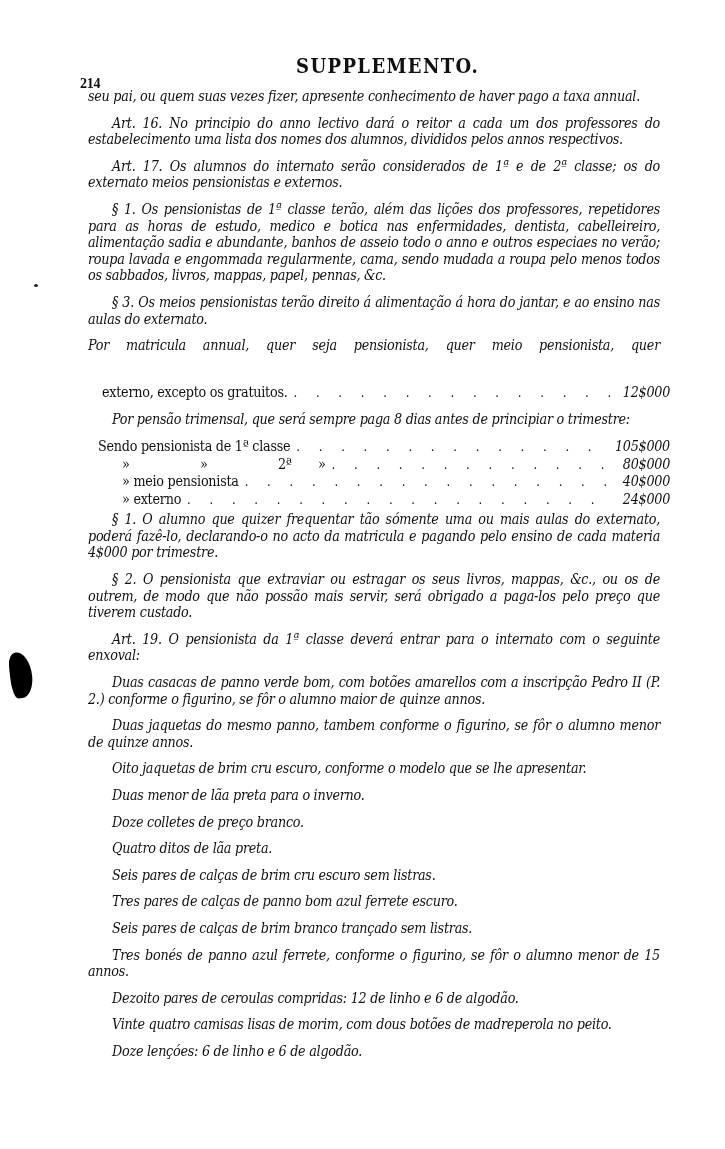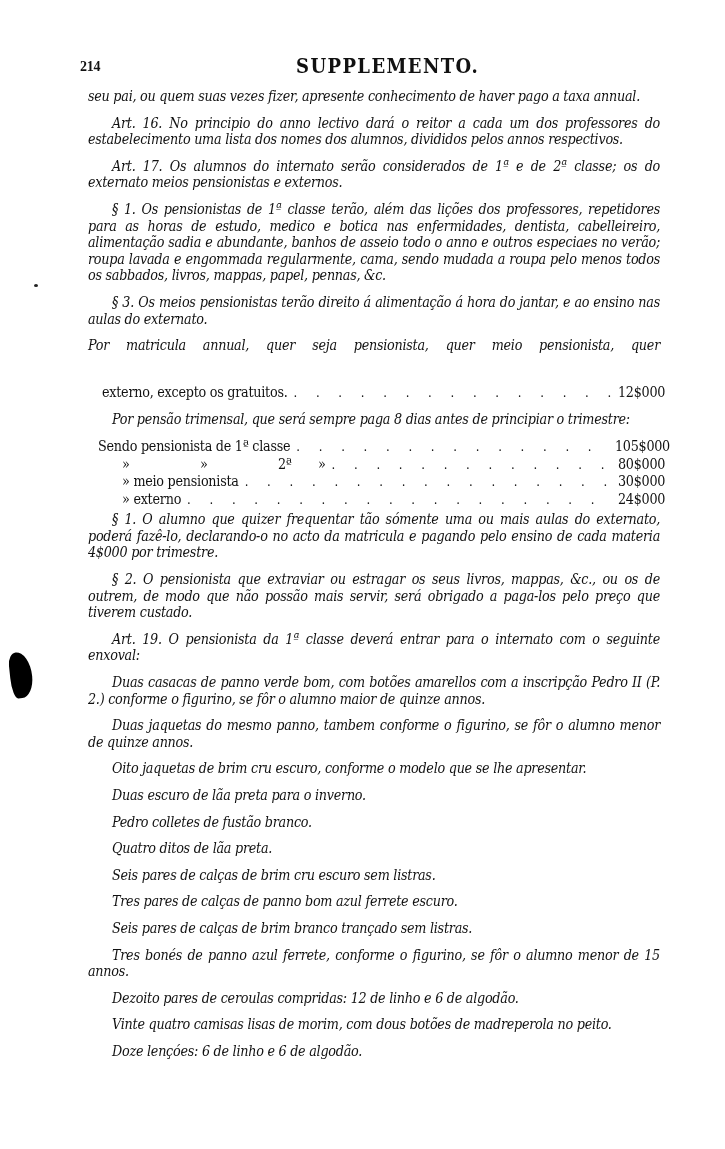--- a/index.html
+++ b/index.html
@@ -11,40 +11,40 @@
     .page {
       position: absolute; left: 78px; top: 58px; width: 592px;
       font-size: 14.2px; line-height: 16.6px;
       letter-spacing: -0.25px;
       font-stretch: condensed;
     }
     .head {
       position: relative; height: 20px; margin-bottom: 0px;
     }
     .pagenum {
-      position: absolute; left: 2px; top: 1px; font-weight: bold; font-size: 14px;
+      position: absolute; left: 2px; top: 18px; font-weight: bold; font-size: 14px;
       font-family: "Liberation Serif", serif;
     }
     .running {
       position: absolute; left: 218px; top: 0px; font-weight: bold; font-size: 20px;
       letter-spacing: 1.4px; font-family: "DejaVu Serif", serif;
     }
     p { margin: 10px; text-align: justify; text-align-last: left; font-style: italic; }
     .ind { text-indent: 24px; }
     .item { text-indent: 24px; }
     .justify-last { text-align-last: justify; }
     .fee {
       display: flex; align-items: baseline; white-space: nowrap;
     }
     .fee .lbl { flex: 0 0 auto; }
     .fee .dots {
       flex: 1 1 auto; overflow: hidden; margin: 0 6px; letter-spacing: 7.5px;
       color: #111; font-size: 13px;
     }
-    .fee .amt { flex: 0 0 auto; text-align: left; min-width: 52px; }
+    .fee .amt { flex: 0 0 auto; text-align: right; min-width: 52px; font-style: italic; }
     .fee.sub { padding-left: 24px; margin-top: 30px; }
     .ditto1 { display: inline-block; width: 78px; }
     .ditto2 { display: inline-block; width: 40px; }
     .tbl { margin-top: 10px; margin-left: 20px; }
     .mark {
       position: absolute; left: 10px; top: 652px; width: 22px; height: 46px;
       background: #000; border-radius: 40% 70% 60% 30% / 30% 60% 50% 50%;
       transform: rotate(-6deg);
     }
     .speck { position: absolute; background: #222; border-radius: 50%; }
@@ -90,42 +90,42 @@
       </span>
       <span class="dots">. . . . . . . . . . . . . . . . . . . . . . . . . . . . . . .</span>
       <span class="amt">80$000</span>
     </div>
     <div class="fee">
       <span class="lbl" style="padding-left:24px;">
         <span>»</span>
         <span>meio pensionista</span>
       </span>
       <span class="dots">. . . . . . . . . . . . . . . . . . . . . . . . . . . . . . .</span>
-      <span class="amt">30$000</span>
+      <span class="amt">40$000</span>
     </div>
     <div class="fee">
       <span class="lbl" style="padding-left:24px;">
         <span>»</span>
         <span>externo</span>
       </span>
       <span class="dots">. . . . . . . . . . . . . . . . . . . . . . . . . . . . . . .</span>
       <span class="amt">24$000</span>
     </div>
   </div>
 
   <p class="ind" style="margin-top:3px;">§ 1. O alumno que quizer frequentar tão sómente uma ou mais aulas do externato, poderá fazê-lo, declarando-o no acto da matricula e pagando pelo ensino de cada materia 4$000 por trimestre.</p>
   <p class="ind">§ 2. O pensionista que extraviar ou estragar os seus livros, mappas, &amp;c., ou os de outrem, de modo que não possão mais servir, será obrigado a paga-los pelo preço que tiverem custado.</p>
   <p class="ind">Art. 19. O pensionista da 1ª classe deverá entrar para o internato com o seguinte enxoval:</p>
 
   <div>
     <p class="item">Duas casacas de panno verde bom, com botões amarellos com a inscripção Pedro II (P. 2.) conforme o figurino, se fôr o alumno maior de quinze annos.</p>
     <p class="item">Duas jaquetas do mesmo panno, tambem conforme o figurino, se fôr o alumno menor de quinze annos.</p>
     <p class="item">Oito jaquetas de brim cru escuro, conforme o modelo que se lhe apresentar.</p>
-    <p class="item">Duas escuro de lãa preta para o inverno.</p>
-    <p class="item">Pedro colletes de fustão branco.</p>
+    <p class="item">Duas menor de lãa preta para o inverno.</p>
+    <p class="item">Doze colletes de preço branco.</p>
     <p class="item">Quatro ditos de lãa preta.</p>
     <p class="item">Seis pares de calças de brim cru escuro sem listras.</p>
     <p class="item">Tres pares de calças de panno bom azul ferrete escuro.</p>
     <p class="item">Seis pares de calças de brim branco trançado sem listras.</p>
     <p class="item">Tres bonés de panno azul ferrete, conforme o figurino, se fôr o alumno menor de 15 annos.</p>
     <p class="item">Dezoito pares de ceroulas compridas: 12 de linho e 6 de algodão.</p>
     <p class="item">Vinte quatro camisas lisas de morim, com dous botões de madreperola no peito.</p>
     <p class="item">Doze lençóes: 6 de linho e 6 de algodão.</p>
   </div>
 </div>

